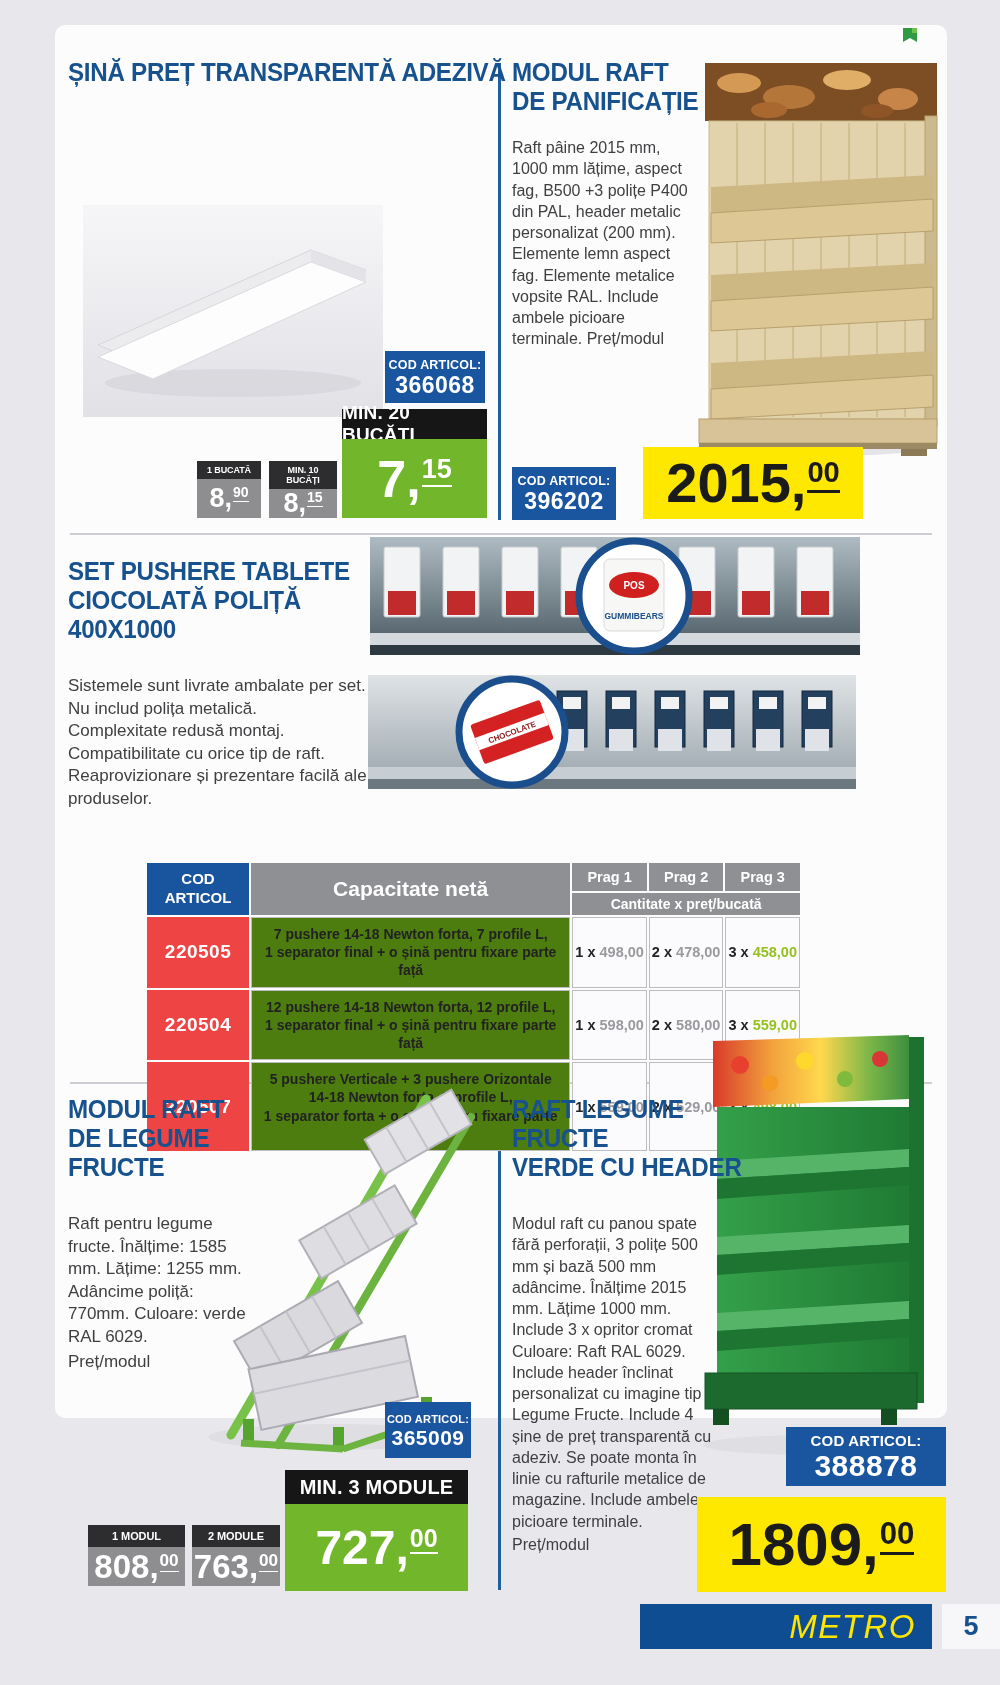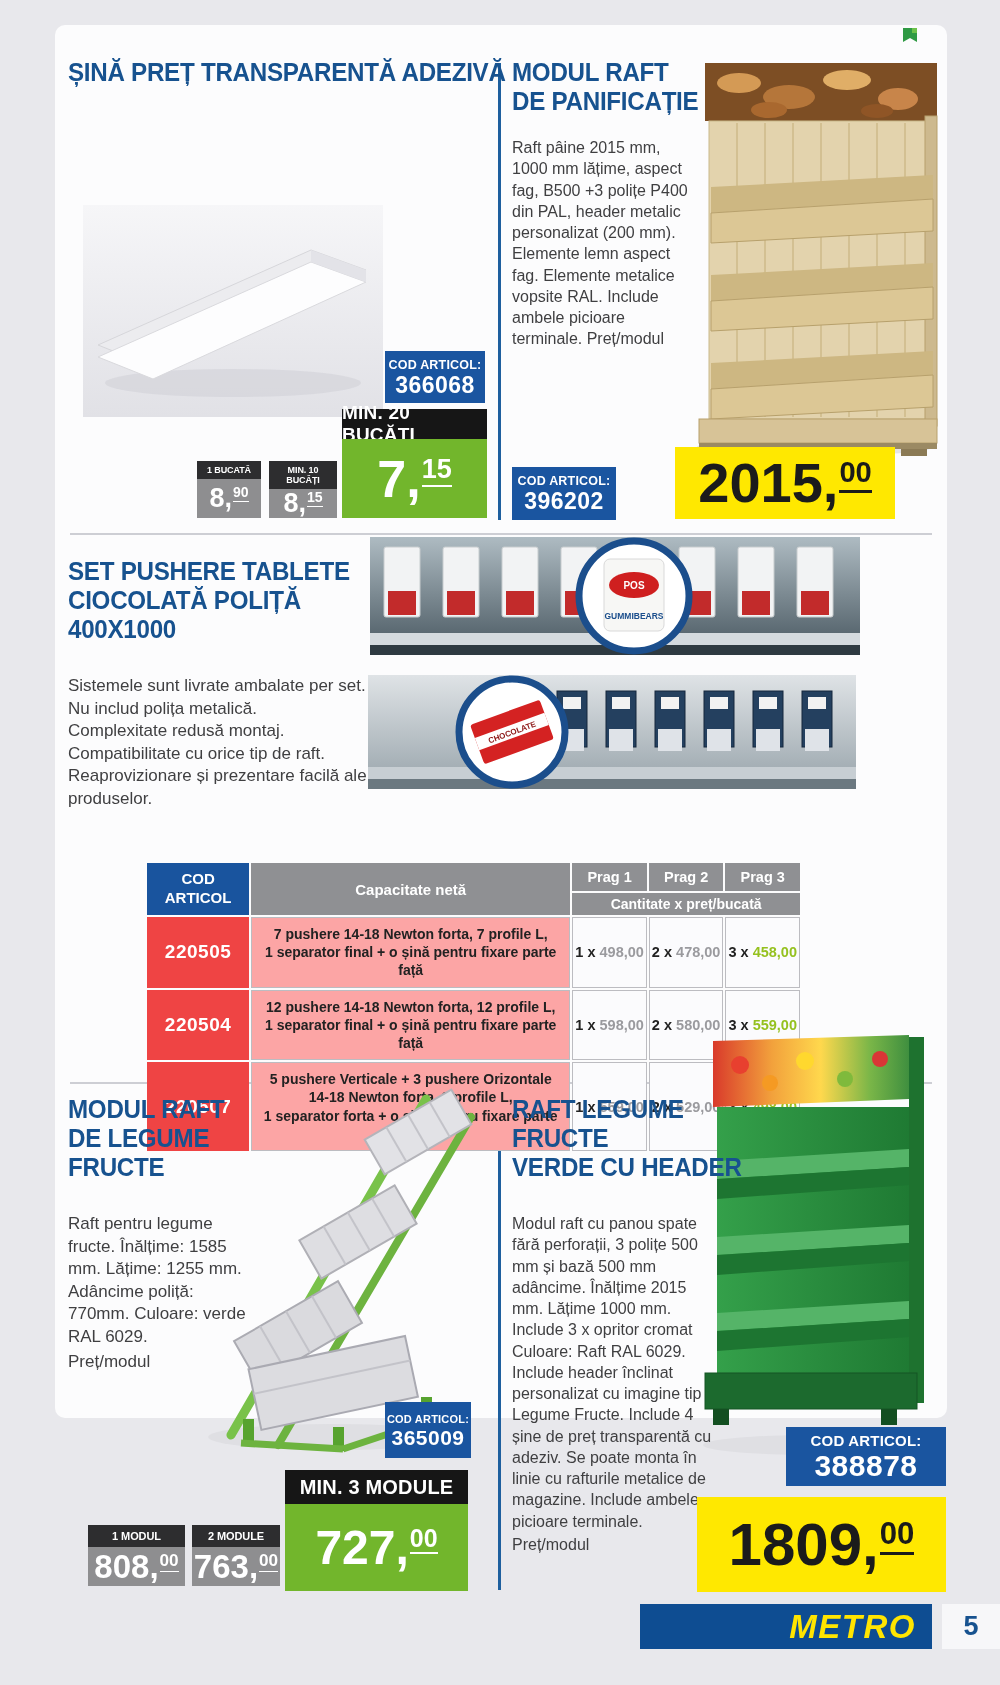--- a/index.html
+++ b/index.html
@@ -47,47 +47,47 @@
   .tier{background:#8e8e90;display:flex;flex-direction:column}
   .tier .thead{background:#2d2d2f;color:#fff;font-weight:bold;text-align:center;padding:4px 1px;font-size:9px;letter-spacing:-.1px}
   .tier .tbody{flex:1;display:flex;align-items:center;justify-content:center;color:#fff}
   .tier-sm .price{font-size:27px}
   .tier-lg .thead{font-size:11px;padding:5px 1px}
   .tier-lg .price{font-size:33px}
   
   #p3-table{border-collapse:separate;border-spacing:2px}
   #p3-table th,#p3-table td{text-align:center;vertical-align:middle}
   .th-cod{background:#19549e;color:#fff;font-weight:bold;font-size:15px;width:103px;line-height:1.25}
-  .th-cap{background:#8f9093;color:#fff;font-weight:bold;font-size:15px;width:325px}
+  .th-cap{background:#8f9093;color:#fff;font-weight:bold;font-size:21px;width:325px}
   .th-prag{background:#8f9093;color:#fff;font-weight:bold;font-size:14.5px;width:74px;padding:6px 0}
   .th-sub{background:#8f9093;color:#fff;font-weight:bold;font-size:14px;padding:3px 0}
   .td-cod{background:#ef4444;color:#fff;font-weight:bold;font-size:19px;letter-spacing:.5px}
-  .td-cap{background:#fca5a5;border:1px solid #bcbcc1;color:#222;font-weight:bold;font-size:14px;line-height:1.3;padding:7px 6px}
+  .td-cap{background:#4d7c0f;border:1px solid #bcbcc1;color:#222;font-weight:bold;font-size:14px;line-height:1.3;padding:7px 6px}
   .td-prag{background:#fbfbfd;border:1px solid #bcbcc1;font-size:14.5px;white-space:nowrap;padding:21px 2px}
   .td-prag .q{font-weight:bold;color:#222}
   .td-prag .v{font-weight:bold;color:#9a9a9e}
   .td-prag .v.green{color:#95c11f}
   
   #footer-bar{position:absolute;left:640px;top:1604px;width:292px;height:45px;background:#0e4d92;display:flex;align-items:center;justify-content:flex-end;padding-right:16px}
-  #footer-brand{color:#ffe500;font-size:33px;font-weight:bold;font-style:italic;letter-spacing:1.5px}
+  #footer-brand{color:#ffe500;font-size:33px;font-weight:normal;font-style:italic;letter-spacing:1.5px}
   #page-num{position:absolute;left:942px;top:1604px;width:58px;height:45px;background:#f7f7f9;color:#17528f;font-size:27px;font-weight:bold;display:flex;align-items:center;justify-content:center}
   
   #p1-title{left:13px;top:33px}
   #p1-text{left:13px;top:80px;width:382px}
   #p1-img{left:28px;top:180px;width:300px;height:212px}
   #p1-cod{left:330px;top:326px;width:100px;height:52px}
   #p1-minbar{left:287px;top:384px;width:145px;height:30px}
   #p1-green{left:287px;top:414px;width:145px;height:79px}
   #p1-tier1{left:142px;top:436px;width:64px;height:57px}
   #p1-tier2{left:214px;top:436px;width:68px;height:57px}
   #p2-title{left:457px;top:33px}
   #p2-text{left:457px;top:112px;width:182px;font-size:16px}
   #p2-img{left:622px;top:36px;width:268px;height:395px}
   #p2-cod{left:457px;top:442px;width:104px;height:53px}
-  #p2-price{left:620px;top:422px;width:220px;height:72px}
+  #p2-price{left:588px;top:422px;width:220px;height:72px}
   #p3-title{left:13px;top:532px}
   #p3-text{left:13px;top:650px;width:315px}
   #p3-strip1{left:315px;top:512px;width:490px;height:118px}
   #p3-inset1{left:518px;top:510px;width:122px;height:122px}
   #p3-strip2{left:313px;top:650px;width:488px;height:114px}
   #p3-inset2{left:398px;top:648px;width:118px;height:118px}
   #p3-table{left:90px;top:836px;width:657px}
   #p4-title{left:13px;top:1070px}
   #p4-text{left:13px;top:1188px;width:178px;font-size:16.5px;z-index:2}
   #p4-img{left:128px;top:1012px;width:308px;height:420px}

